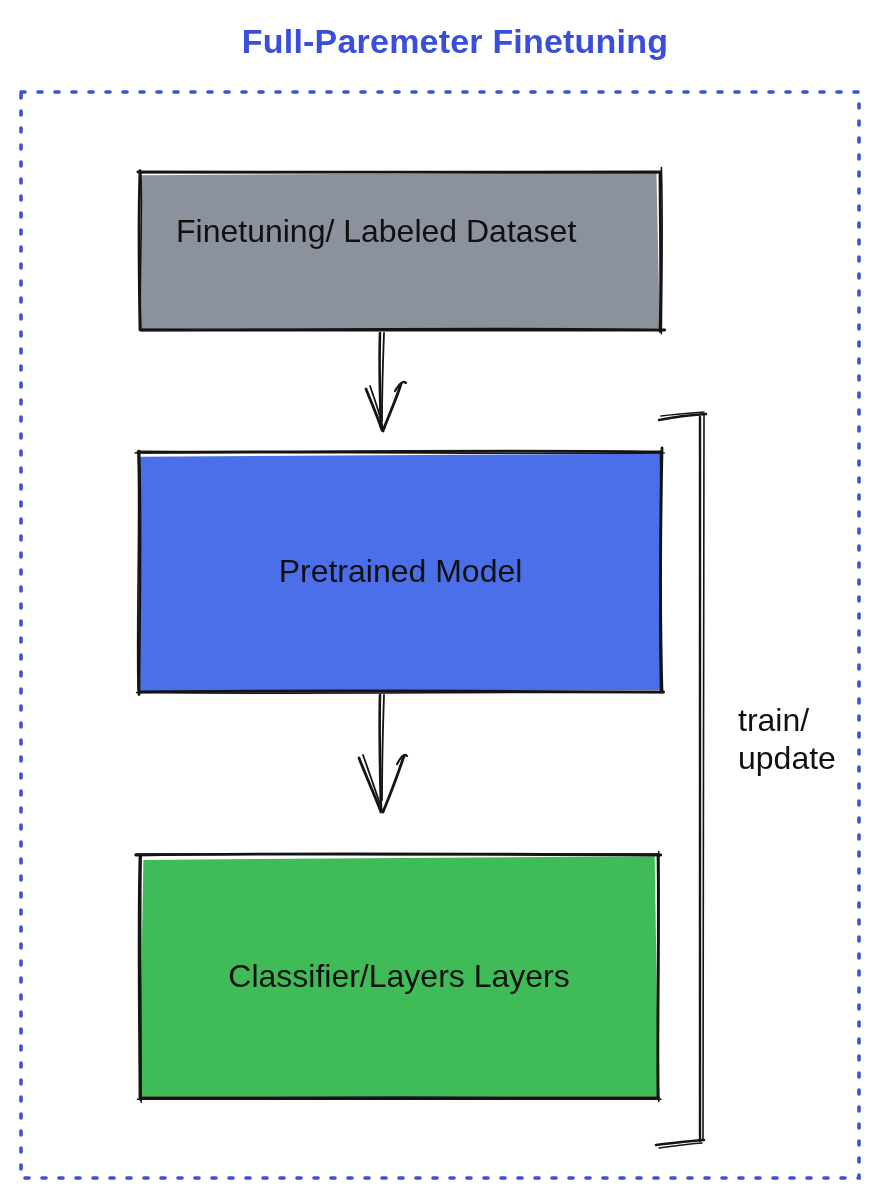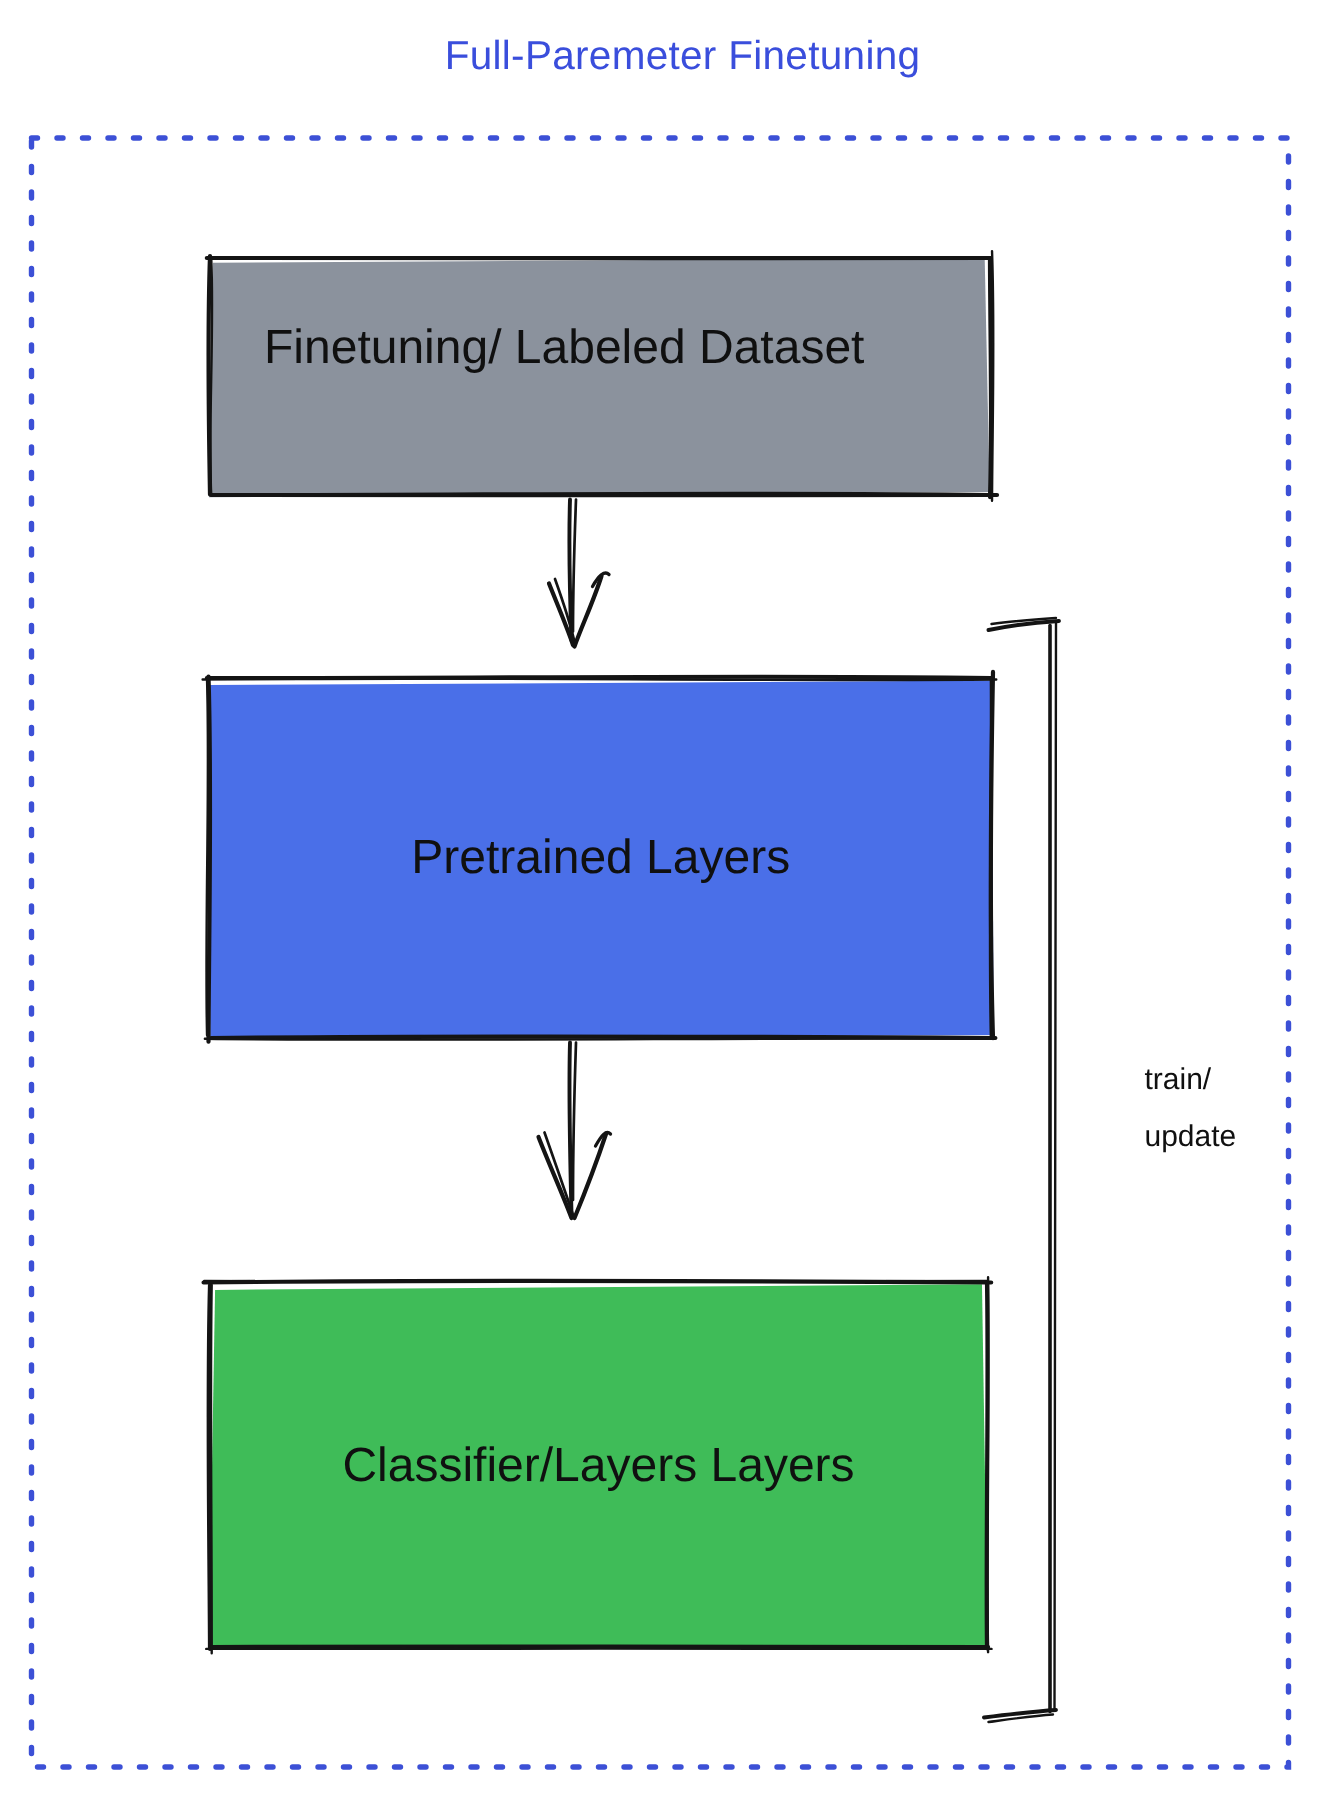--- a/index.html
+++ b/index.html
@@ -7,22 +7,22 @@
     width:880px;height:1200px;
     background:#ffffff;
     font-family:"Liberation Sans", sans-serif;
     overflow:hidden;
   }
   .stage{position:relative;width:880px;height:1200px;}
   svg.sketch{position:absolute;left:0;top:0;}
   .title{
     position:absolute;left:30px;right:0;top:22px;
     text-align:center;
-    font-size:27px;
-    font-weight:400;
+    font-size:34px;
+    font-weight:700;
     letter-spacing:0.2px;
   }
   .box-label{
     position:absolute;
     color:#101010;
     font-size:32px;
     line-height:1.1;
     display:flex;
     align-items:center;
     justify-content:center;
@@ -30,23 +30,23 @@
     pointer-events:none;
   }
   .label-dataset{
     left:140px;top:172px;width:520px;height:158px;
     align-items:flex-start;justify-content:flex-start;
     padding:42px 11px 0 36px;
   }
   .label-pretrained{left:139px;top:452px;width:523px;height:240px;}
   .label-classifier{left:140px;top:855px;width:518px;height:243px;}
   .bracket-label{
-    position:absolute;left:763px;top:701px;
+    position:absolute;left:738px;top:701px;
     color:#101010;
-    font-size:20px;
+    font-size:32px;
     line-height:38px;
     white-space:pre-line;
   }
 </style>
 </head>
 <body>
 
 <div class="stage">
 
   <svg class="sketch" id="sketch" width="880" height="1200" viewBox="0 0 880 1200">
@@ -109,20 +109,20 @@
         <path d="M661,416 C675,414 690,413 704,412" fill="none" stroke="#141414" stroke-width="1.6" stroke-linecap="round" stroke-linejoin="round"></path>
         <path d="M656,1145 C672,1143 688,1141 704,1140" fill="none" stroke="#141414" stroke-width="2.6" stroke-linecap="round" stroke-linejoin="round"></path>
         <path d="M659,1148 C674,1146 688,1144 702,1143" fill="none" stroke="#141414" stroke-width="1.6" stroke-linecap="round" stroke-linejoin="round"></path>
       </g>
     </svg>
 
   <div class="title" style="color: rgb(58, 78, 220);">Full-Paremeter Finetuning</div>
 
   <div class="box-label label-dataset">Finetuning/ Labeled Dataset</div>
 
-  <div class="box-label label-pretrained">Pretrained Layers</div>
+  <div class="box-label label-pretrained">Pretrained Model</div>
 
   <div class="box-label label-classifier">Classifier/Layers Layers</div>
 
   <div class="bracket-label">train/
 update</div>
 
 </div>
 
 </body></html>

